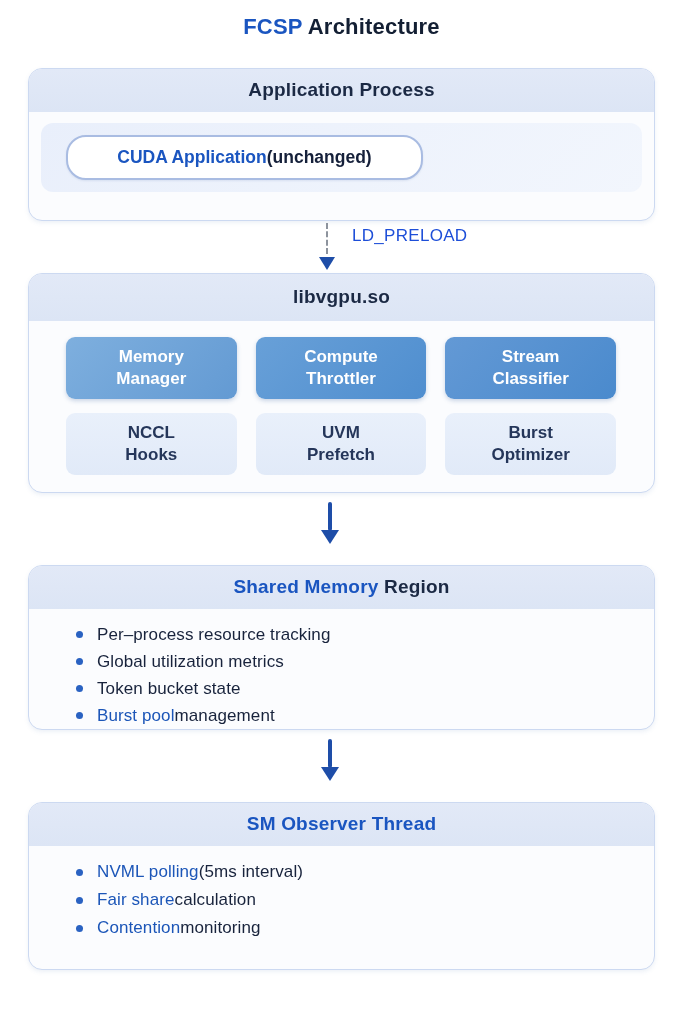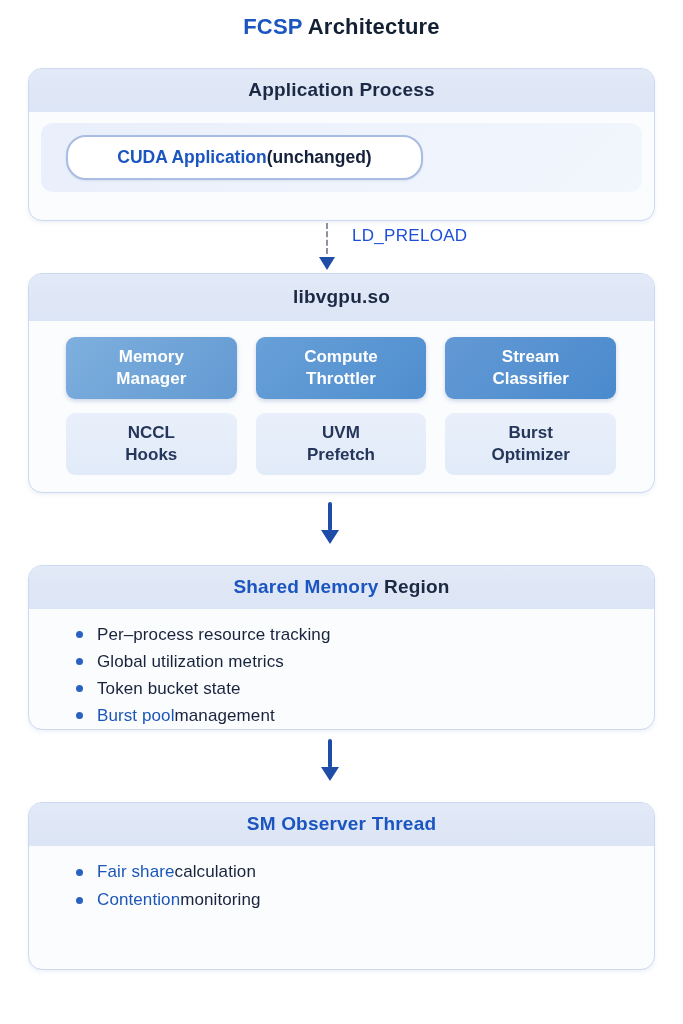--- a/index.html
+++ b/index.html
@@ -256,20 +256,25 @@
   <div class="connector conn-solid">
     <div class="solid-stem"></div>
     <div class="solid-head"></div>
   </div>
 
   <div class="card bullet-card observer-card">
     <div class="card-header"><span class="hl">SM Observer Thread</span><span></span></div>
     <div class="bullet-list">
       <div class="bullet-item">
         <span class="bullet-dot"></span>
+          <span class="blue-head">NVML polling</span>
+          <span> (5ms interval)</span>
+      </div>
+      <div class="bullet-item">
+        <span class="bullet-dot"></span>
           <span class="blue-head">Fair share</span>
           <span> calculation</span>
       </div>
       <div class="bullet-item">
         <span class="bullet-dot"></span>
           <span class="blue-head">Contention</span>
           <span> monitoring</span>
       </div>
     </div>
   </div>

